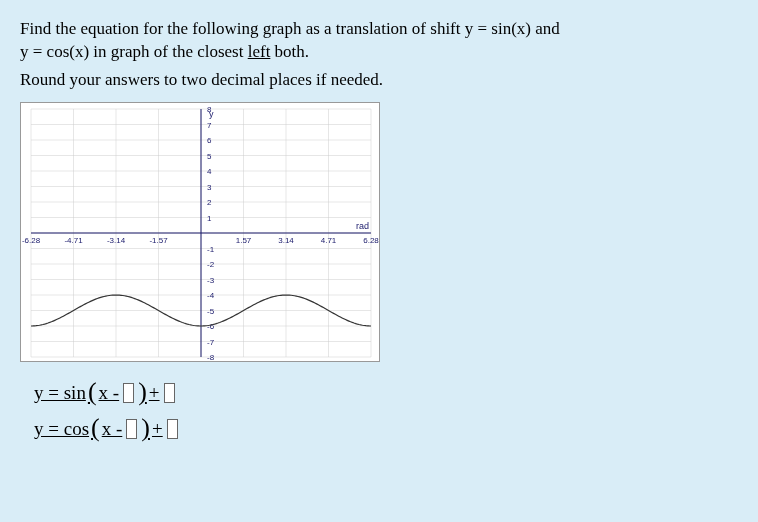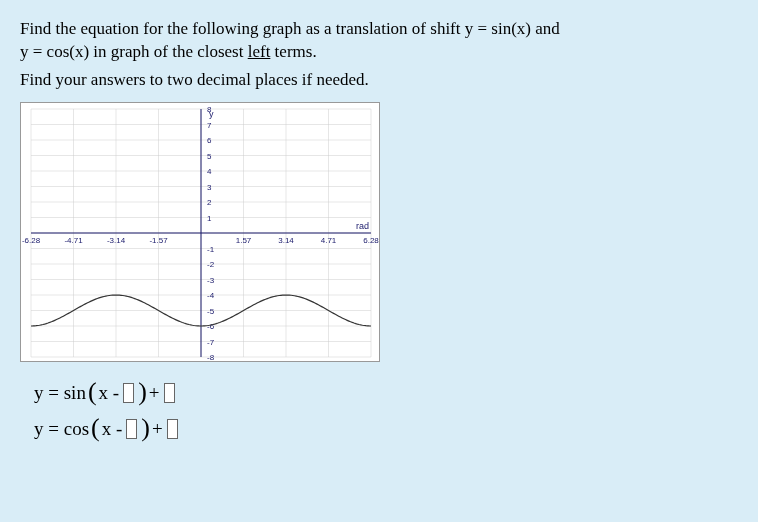--- a/index.html
+++ b/index.html
@@ -29,20 +29,21 @@
     position: relative;
     margin-bottom: 20px;
   }
   .graph-svg { position: absolute; top: 0; left: 0; }
   .equation-row {
     font-size: 19px;
     margin: 10px 0 14px 14px;
     display: flex;
     align-items: center;
     gap: 2px;
+    text-decoration: underline;
   }
   .input-box {
     display: inline-block;
     width: 11px;
     height: 20px;
     border: 1px solid #666;
     background: #fff;
     vertical-align: middle;
     margin: 0 2px;
   }
@@ -58,23 +59,23 @@
   }
   .gridline { stroke: #ccc; stroke-width: 0.5; }
   .axisline { stroke: #1a1a6b; stroke-width: 1; }
   .curve { stroke: #333; stroke-width: 1.2; fill: none; }
 </style>
 </head>
 <body>
 
 <div class="question-text">
   <span>Find the equation for the following graph as a translation of shift y = sin(x) and</span><br>
-  <span>y = cos(x) in graph of the closest </span><span class="underline">left</span><span> terms.</span>
+  <span>y = cos(x) in graph of the closest </span><span class="underline">left</span><span> both.</span>
 </div>
-<div class="instruction">Find your answers to two decimal places if needed.</div>
+<div class="instruction">Round your answers to two decimal places if needed.</div>
 
 <div class="graph-container">
   <svg class="graph-svg" width="360" height="260" viewBox="0 0 360 260">
     <g id="grid-group">
         <line x1="10" x2="10" y1="6" y2="254" class="gridline"></line>
         <line x1="52.50000000000001" x2="52.50000000000001" y1="6" y2="254" class="gridline"></line>
         <line x1="95" x2="95" y1="6" y2="254" class="gridline"></line>
         <line x1="137.5" x2="137.5" y1="6" y2="254" class="gridline"></line>
         <line x1="180" x2="180" y1="6" y2="254" class="gridline"></line>
         <line x1="222.5" x2="222.5" y1="6" y2="254" class="gridline"></line>

